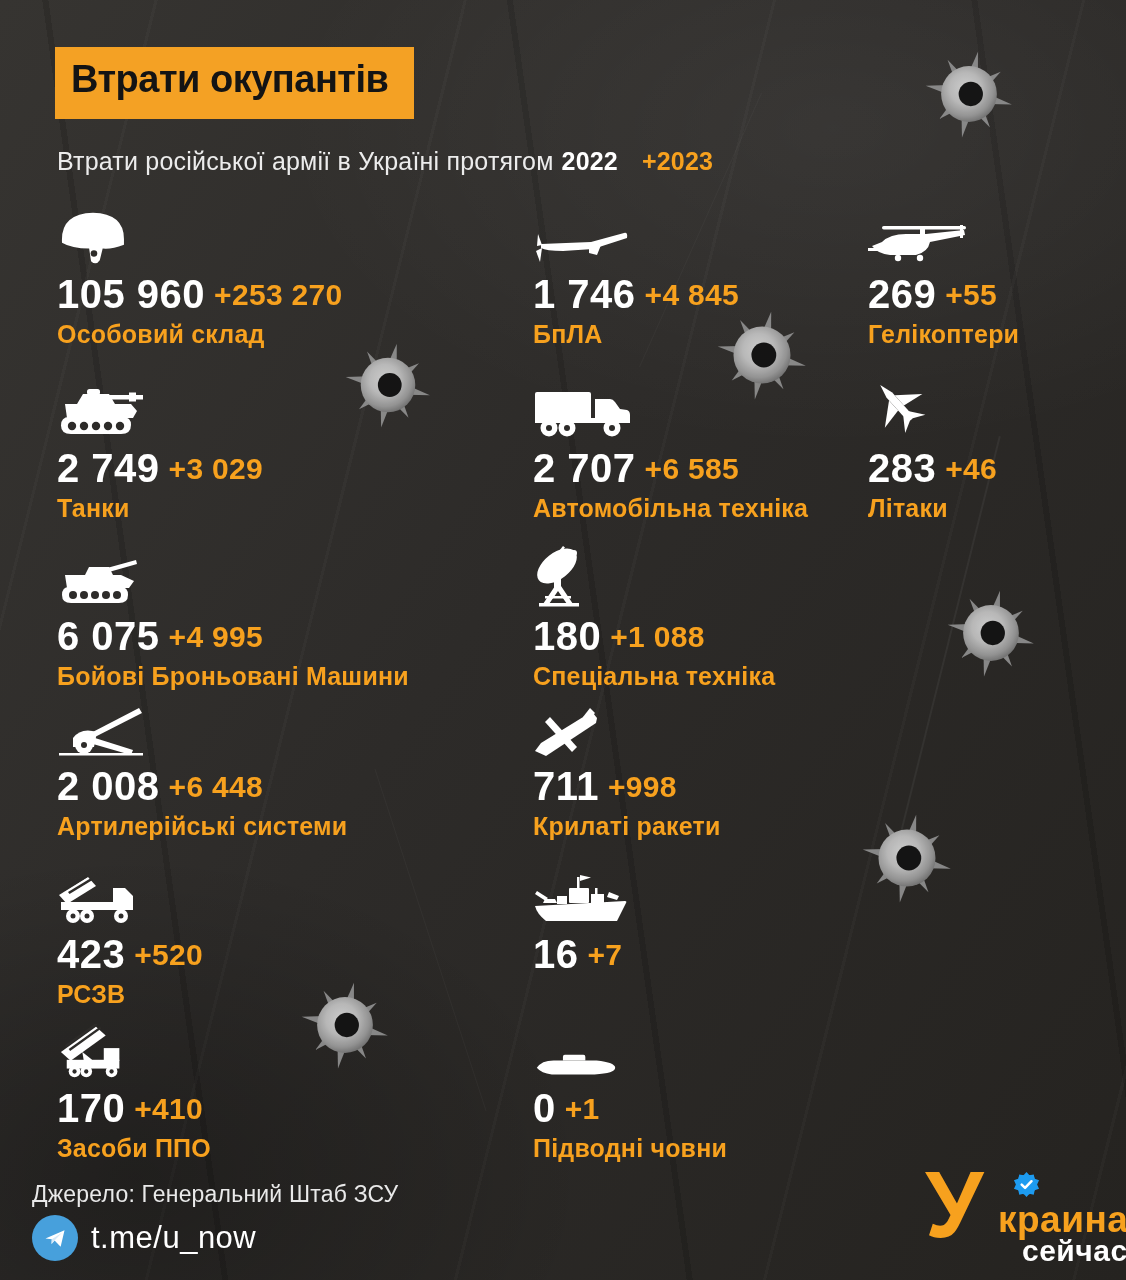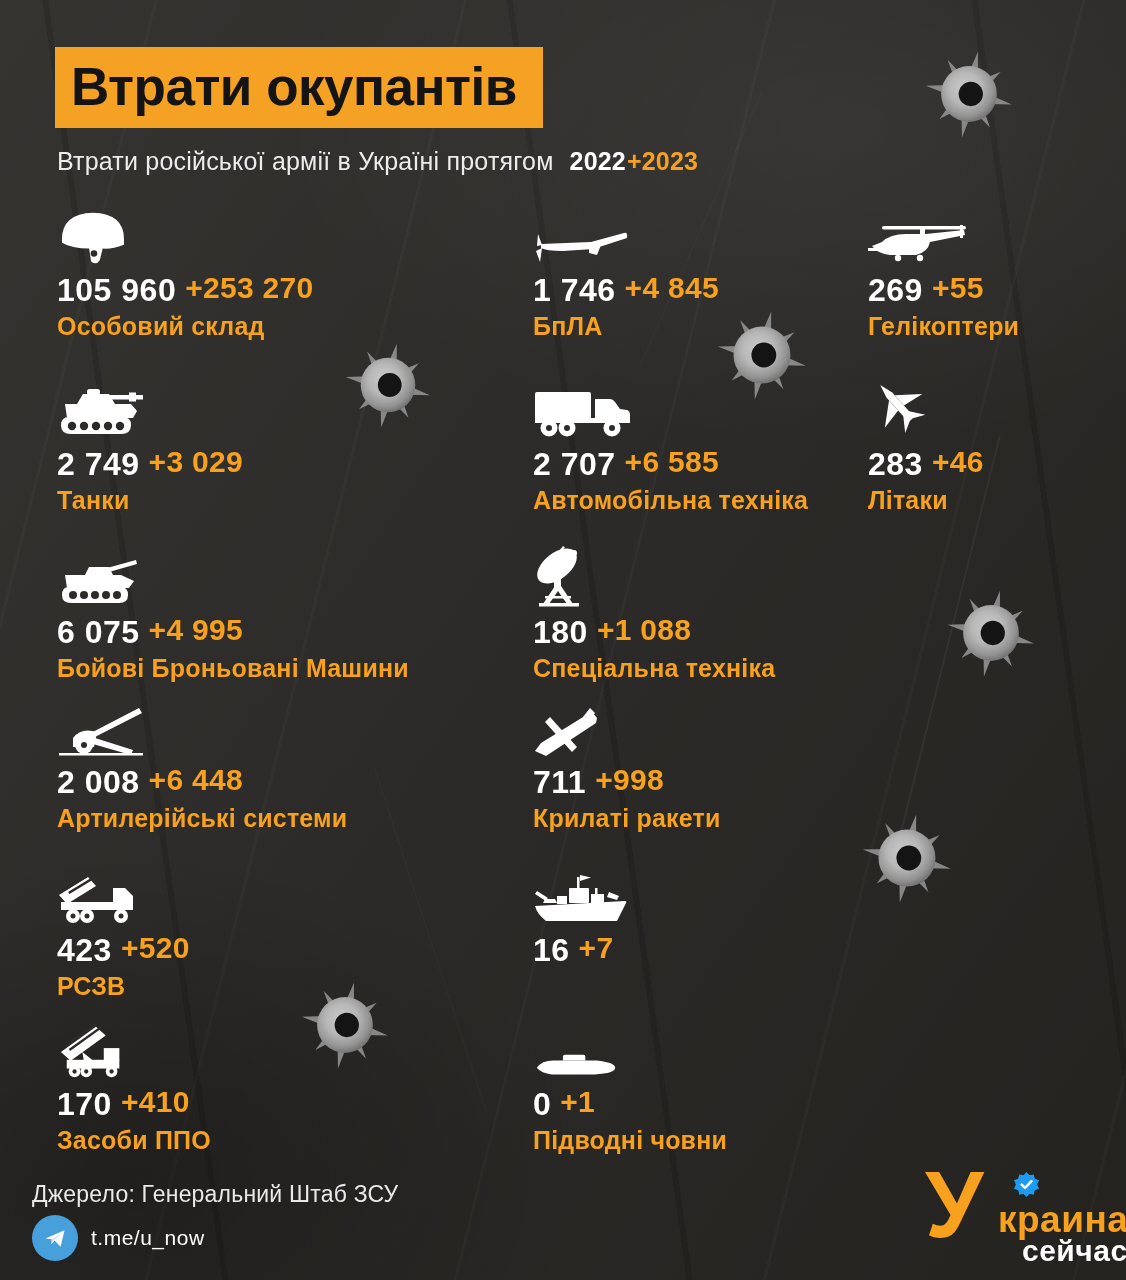--- a/index.html
+++ b/index.html
@@ -27,54 +27,54 @@
   .h1 { left:924px; top:49px;  width:90px; height:90px; }
   .h2 { left:344px; top:341px; width:88px; height:88px; }
   .h3 { left:716px; top:309px; width:92px; height:92px; }
   .h4 { left:946px; top:588px; width:90px; height:90px; }
   .h5 { left:861px; top:812px; width:92px; height:92px; }
   .h6 { left:300px; top:980px; width:90px; height:90px; }
 
   .title-badge {
     position:absolute; left:55px; top:47px;
     background:#F4A124; color:#141414;
-    font-size:53px; font-weight:800; line-height:1;
-    padding:13px 26px 15px 16px; letter-spacing:-0.5px;
+    font-size:38px; font-weight:800; line-height:1;
+    padding:13px 26px 21px 16px; letter-spacing:-0.5px;
   }
   .subtitle {
     position:absolute; left:57px; top:147px;
     font-size:25px; color:#ECECEC; letter-spacing:.2px;
   }
-  .subtitle .yr  { font-weight:800; color:#FFFFFF; margin-left:16px; }
-  .subtitle .yrd { font-weight:800; color:#F7A11E; margin-left:1px; }
+  .subtitle .yr  { font-weight:800; color:#FFFFFF; margin-left:8px; }
+  .subtitle .yrd { font-weight:800; color:#F7A11E; margin-left:24px; }
 
   .stats {
     position:absolute; left:57px; top:202px;
     display:grid;
     grid-template-columns:476px 335px 232px;
     grid-template-rows:174px 168px 150px 168px 154px 150px;
   }
   .s1 {grid-column:1;grid-row:1} .s2 {grid-column:2;grid-row:1} .s3 {grid-column:3;grid-row:1}
   .s4 {grid-column:1;grid-row:2} .s5 {grid-column:2;grid-row:2} .s6 {grid-column:3;grid-row:2}
   .s7 {grid-column:1;grid-row:3} .s8 {grid-column:2;grid-row:3}
   .s9 {grid-column:1;grid-row:4} .s10{grid-column:2;grid-row:4}
   .s11{grid-column:1;grid-row:5} .s12{grid-column:2;grid-row:5}
   .s13{grid-column:1;grid-row:6} .s14{grid-column:2;grid-row:6}
 
   .icon-box { height:64px; display:flex; align-items:flex-end; }
   .icon-box svg { display:block; fill:#FFFFFF; }
   .num { display:flex; align-items:baseline; margin-top:6px; }
-  .val { font-size:32px; font-weight:800; color:#FFFFFF; letter-spacing:.5px; }
+  .val { font-size:40px; font-weight:800; color:#FFFFFF; letter-spacing:.5px; }
   .delta { font-size:30px; font-weight:800; color:#F7A11E; margin-left:9px; position:relative; top:-3px; letter-spacing:.3px; }
   .label { font-size:25px; font-weight:700; color:#F7A11E; margin-top:3px; letter-spacing:.2px; }
 
   .source { position:absolute; left:32px; top:1181px; font-size:23px; color:#E9E9E9; letter-spacing:.2px;text-align:right; }
   .tg { position:absolute; left:32px; top:1215px; display:flex; align-items:center; gap:13px; cursor:pointer; }
   .tg-circle { width:46px; height:46px; border-radius:50%; background:#47A0DC; display:flex; align-items:center; justify-content:center; }
-  .tg-text { font-size:21px; color:#FFFFFF; letter-spacing:.5px; }
+  .tg-text { font-size:31px; color:#FFFFFF; letter-spacing:.5px; }
 
   .logo { position:absolute; left:925px; top:1158px; width:196px; height:108px; }
   .logo-y { position:absolute; left:0; top:0; font-size:94px; font-weight:800; color:#F7A11E; line-height:1; }
   .logo-badge { position:absolute; left:88px; top:13px; }
   .logo-line1 { position:absolute; left:73px; top:41px; font-size:37px; font-weight:800; color:#F7A11E; letter-spacing:.5px; }
   .logo-line2 { position:absolute; left:97px; top:76px; font-size:30px; font-weight:800; color:#FFFFFF; letter-spacing:.5px; }
 </style>
 </head>
 <body>
 

